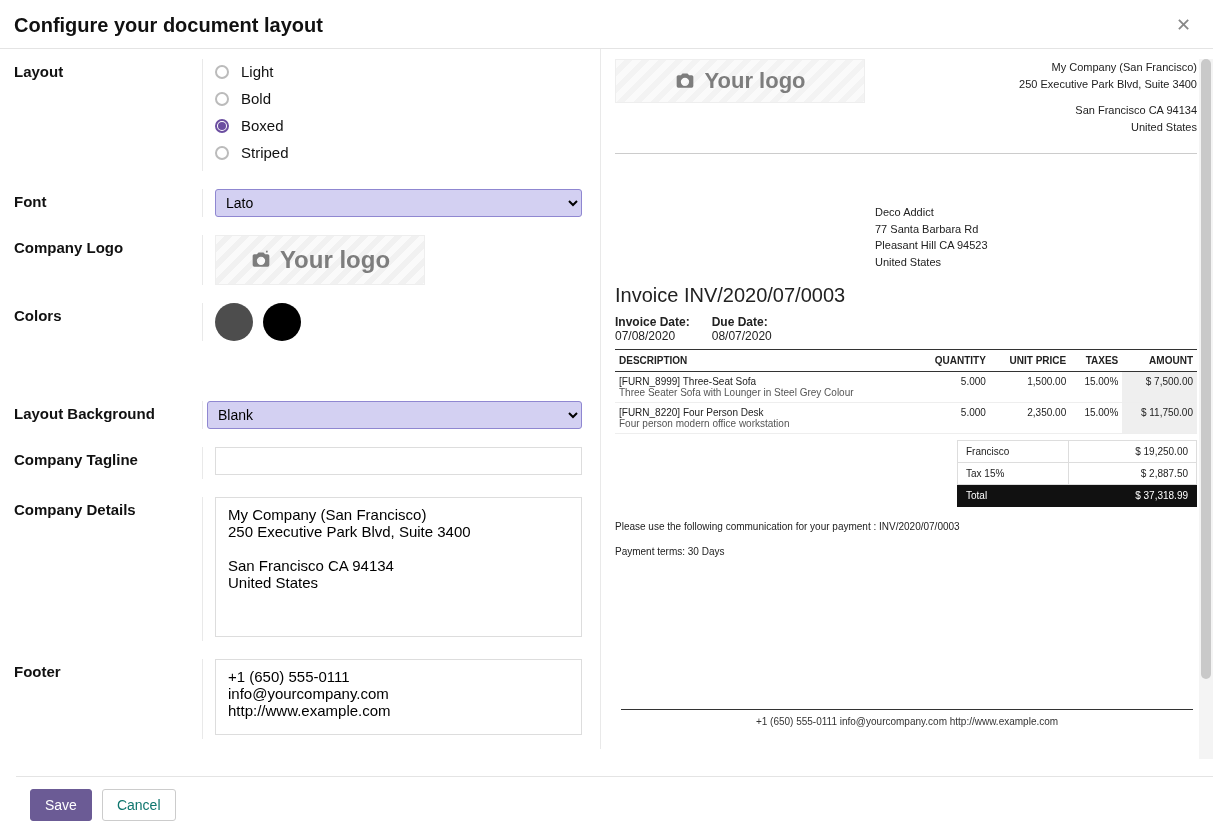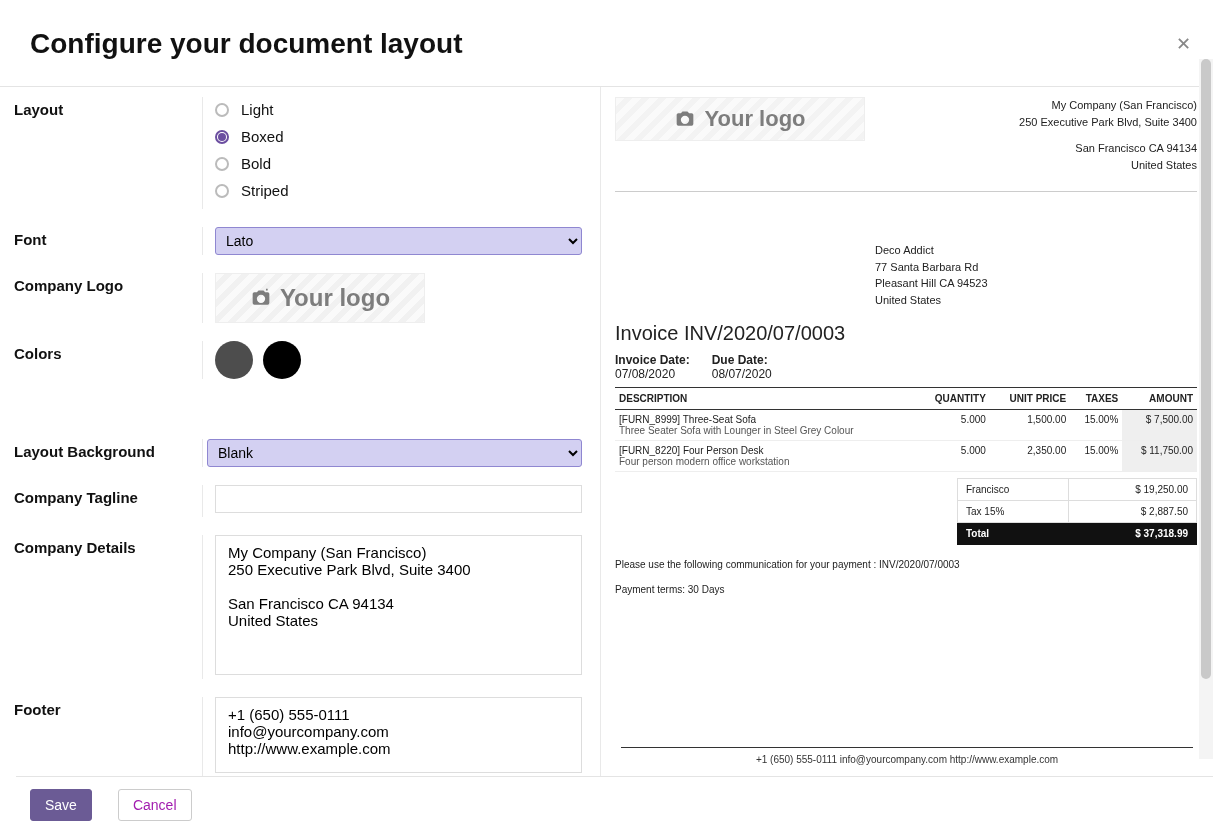--- a/index.html
+++ b/index.html
@@ -1,19 +1,19 @@
 <!DOCTYPE html>
 <html><head>
 <meta charset="utf-8">
 <style>
   * { box-sizing: border-box; }
   html, body { margin:0; padding:0; font-family: Arial, Helvetica, sans-serif; color:#111; background:#fff; }
   .dialog { width:1213px; height:839px; position:relative; overflow:hidden; }
   .header { padding:12px 14px 10px 14px; display:flex; justify-content:space-between; align-items:center; }
-  .header h1 { margin:16px; font-size:28px; font-weight:700; }
+  .header h1 { margin:0; font-size:20px; font-weight:700; }
   .close-x { font-size:18px; color:#888; cursor:pointer; padding:2px 8px; }
   .hr { height:1px; background:#e4e4e4; width:100%; }
   .body-area { display:flex; height:700px; }
   .radio-row { display:flex; align-items:center; margin:4px 0 10px 0; font-size:15px; cursor:pointer; }
   .radio-outer { width:14px; height:14px; border:2px solid #bbb; border-radius:50%; margin-right:12px; display:inline-flex; align-items:center; justify-content:center; }
   .radio-outer.sel { border-color:#6b4ea0; }
   .radio-outer.sel .dot { width:8px; height:8px; background:#6b4ea0; border-radius:50%; }
   .sel-look { width:100%; height:28px; background:#d3d0f2; border:1px solid #8f87d1; border-radius:3px; font-size:14px; padding:2px 6px; }
   .logo-ph { width:210px; height:50px; border:1px solid #eee; display:flex; align-items:center; justify-content:center; background:repeating-linear-gradient(135deg,#fafafa,#fafafa 6px,#f1f1f1 6px,#f1f1f1 12px); color:#7d7d7d; cursor:pointer; }
   .logo-ph svg { margin-right:8px; }
@@ -35,30 +35,30 @@
   .inv-dates b { font-weight:700; }
   table.inv { width:100%; border-collapse:collapse; font-size:10px; }
   table.inv th { border-top:1px solid #333; border-bottom:1px solid #333; text-align:left; padding:5px 4px; font-size:10px; font-weight:700; }
   table.inv th.r, table.inv td.r { text-align:right; }
   table.inv td { padding:4px 4px; vertical-align:top; border-bottom:1px solid #eee; }
   table.inv td.amt { background:#efefef; text-align:right; }
   table.inv td .sub { color:#555; font-size:10px; }
   table.tot { width:240px; margin-left:auto; border-collapse:collapse; font-size:10px; margin-top:6px; }
   table.tot td { padding:5px 8px; border:1px solid #ddd; }
   table.tot td.r { text-align:right; }
-  table.tot tr.final td { background:#111; color:#fff; font-weight:700; border-color:#111; }
+  table.tot tr.final td { background:#111; color:#fff; font-weight:400; border-color:#111; }
   .note { font-size:10px; margin-top:14px; }
   .footer-line { position:absolute; left:20px; right:20px; top:660px; text-align:center; font-size:10px; color:#333; }
   .footer-line .bar { height:1px; background:#333; margin-bottom:6px; }
   .scroll-track { position:absolute; right:0; top:59px; bottom:80px; width:14px; background:#f4f4f4; }
   .scroll-thumb { position:absolute; top:0; left:2px; width:10px; height:620px; background:#c9c9c9; border-radius:5px; }
   .footer-bar { position:absolute; left:16px; right:0; bottom:0; padding:12px 14px 18px 14px; border-top:1px solid #e4e4e4; background:#fff; display:flex; gap:10px; }
   .btn { padding:7px 14px; font-size:14px; border-radius:3px; cursor:pointer; }
   .btn-pri { background:#6b5b95; color:#fff; border:1px solid #6b5b95; }
-  .btn-sec { background:#fff; border:1px solid #ccc; color:#a21caf;margin-left:16px; }
+  .btn-sec { background:#fff; border:1px solid #ccc; color:#0f766e; }
 
   
   .form-pair { display:flex; }
   .form-pair .flab { width:188px; font-size:15px; font-weight:700; padding-top:4px; }
   .formstack > div { margin-bottom:18px; }
 </style>
 </head>
 <body>
 
 <div class="dialog">
@@ -78,30 +78,30 @@
         <div class="form-pair">
           <div class="flab">Layout</div>
           <div style="flex:1;border-left:1px solid #e9e9e9;padding-left:12px;">
             <div class="radio-row">
               <span class="radio-outer">
                   <span class="dot"></span>
                 </span>
               <span>Light</span>
             </div>
             <div class="radio-row">
+              <span class="radio-outer">
+                  <span class="dot"></span>
+                </span>
+              <span>Bold</span>
+            </div>
+            <div class="radio-row">
               <span class="radio-outer sel">
                   <span class="dot"></span>
                 </span>
               <span>Boxed</span>
-            </div>
-            <div class="radio-row">
-              <span class="radio-outer">
-                  <span class="dot"></span>
-                </span>
-              <span>Bold</span>
             </div>
             <div class="radio-row">
               <span class="radio-outer">
                   <span class="dot"></span>
                 </span>
               <span>Striped</span>
             </div>
           </div>
         </div>
 

